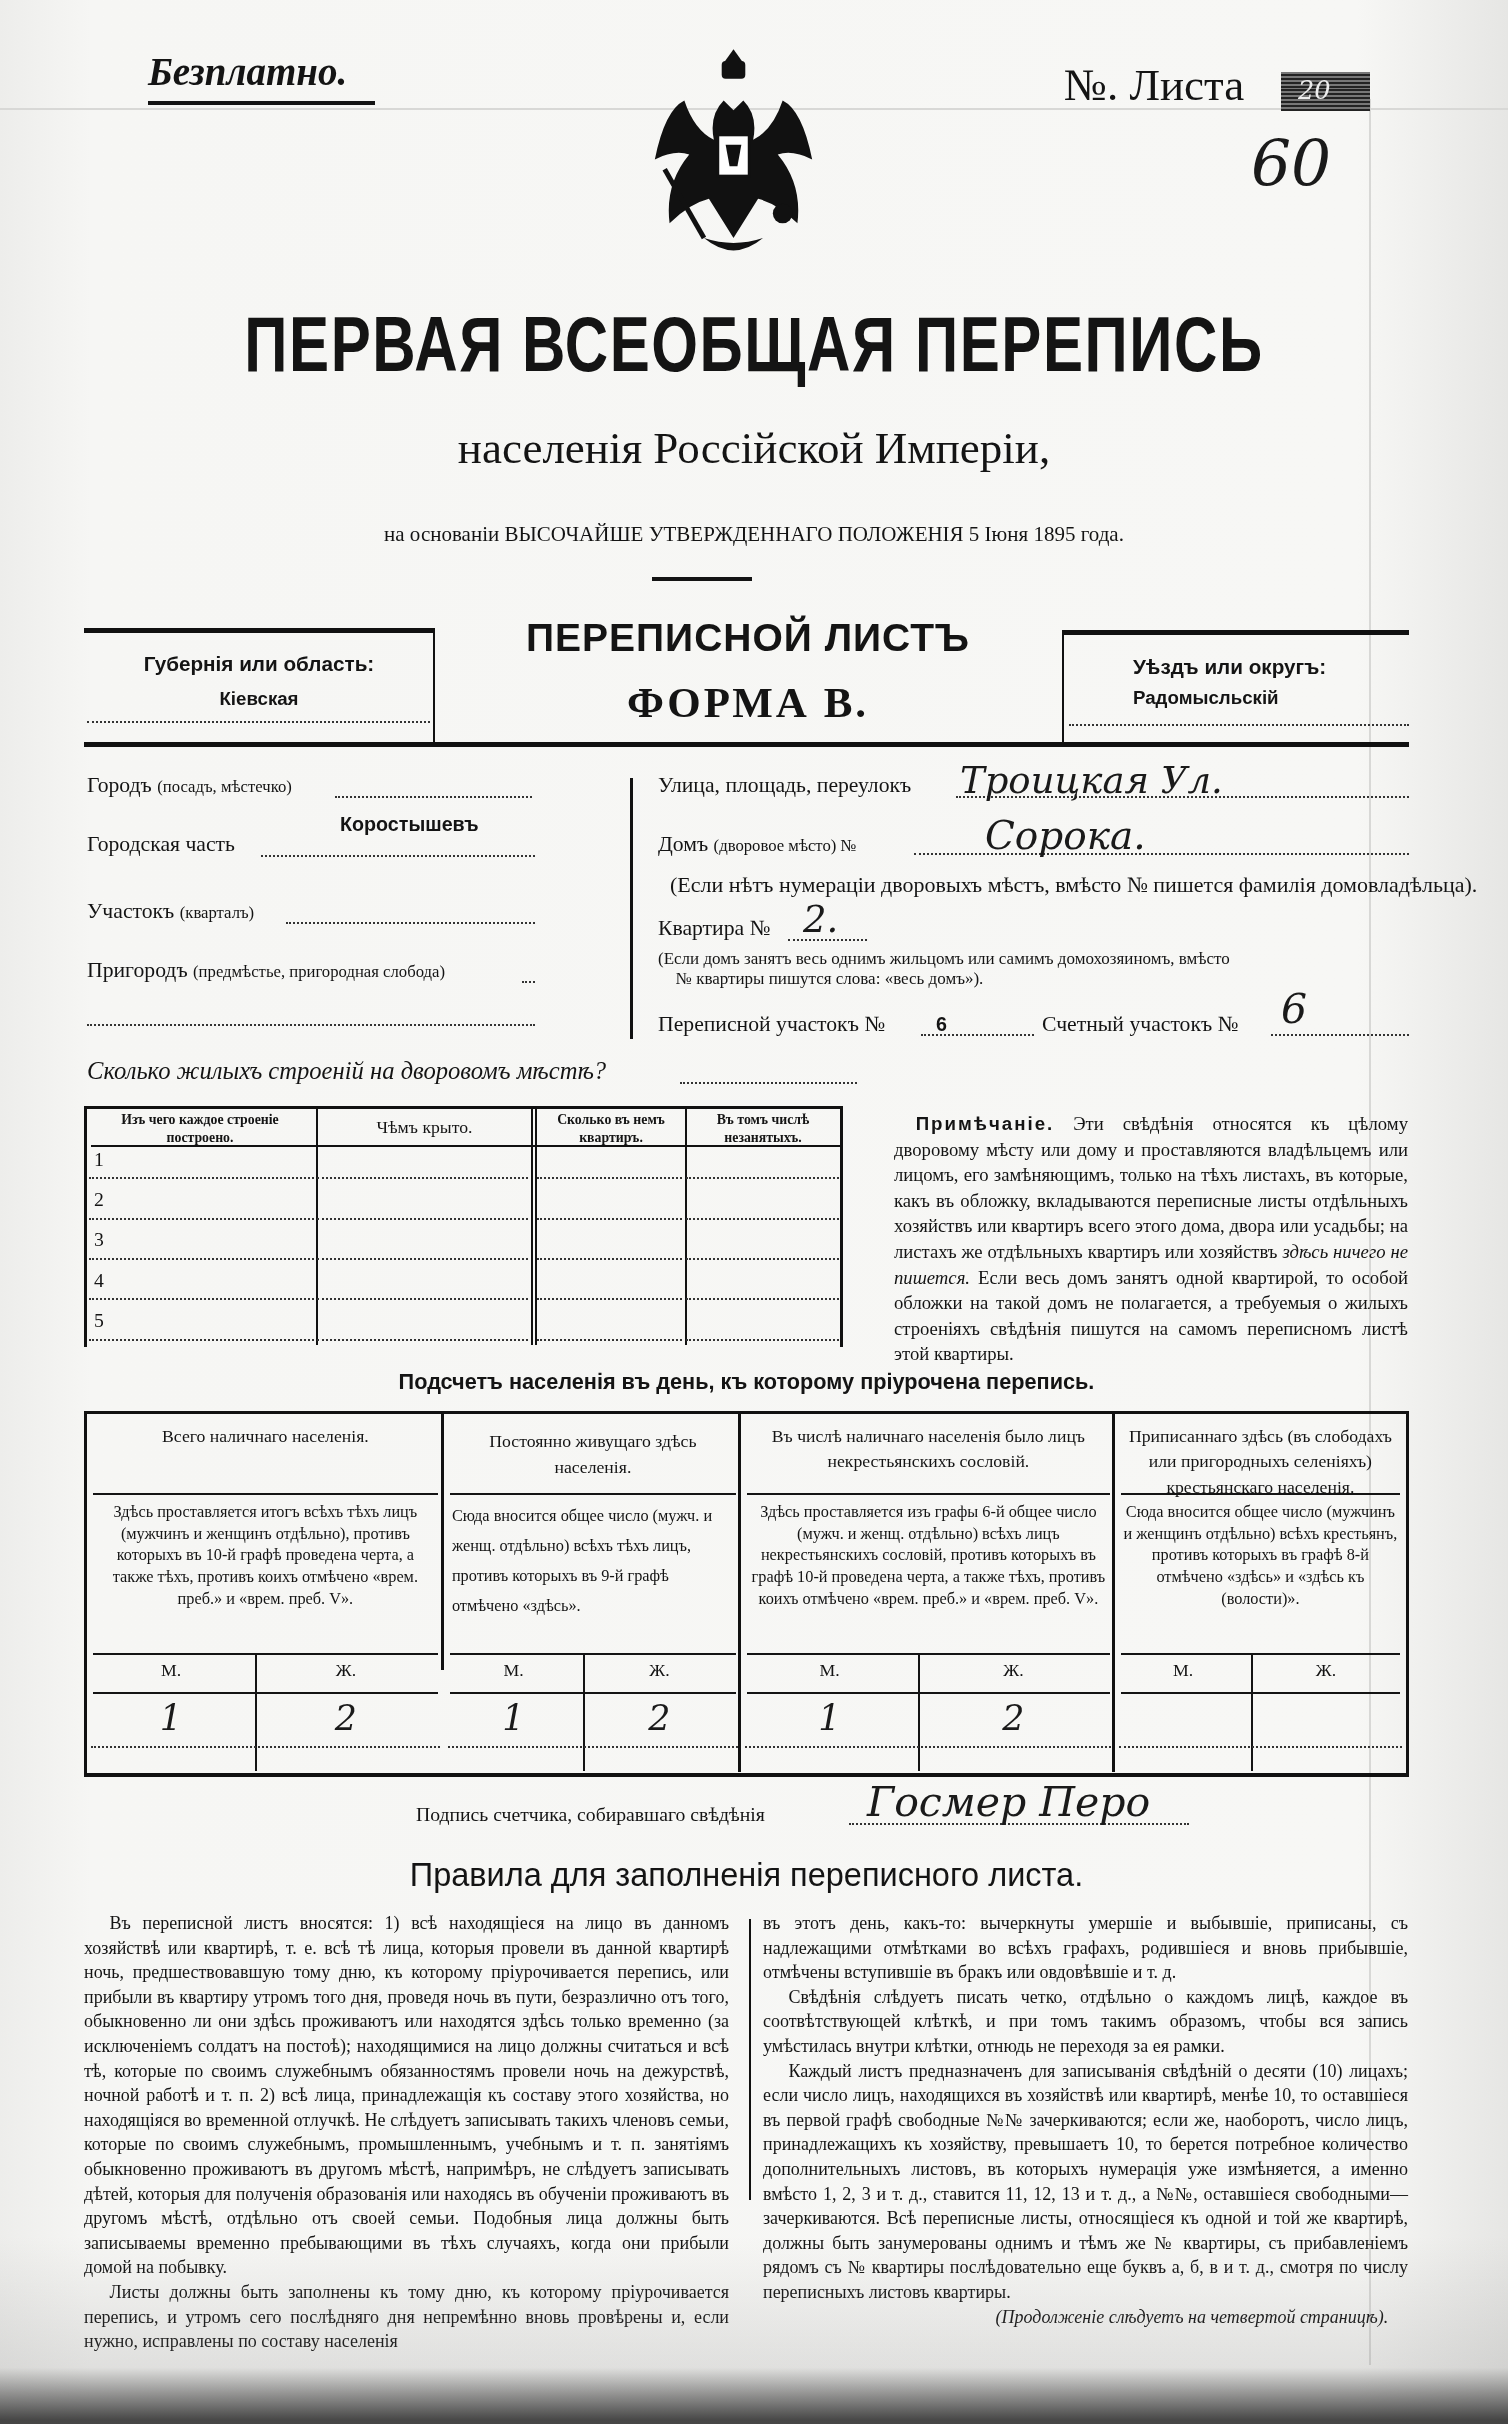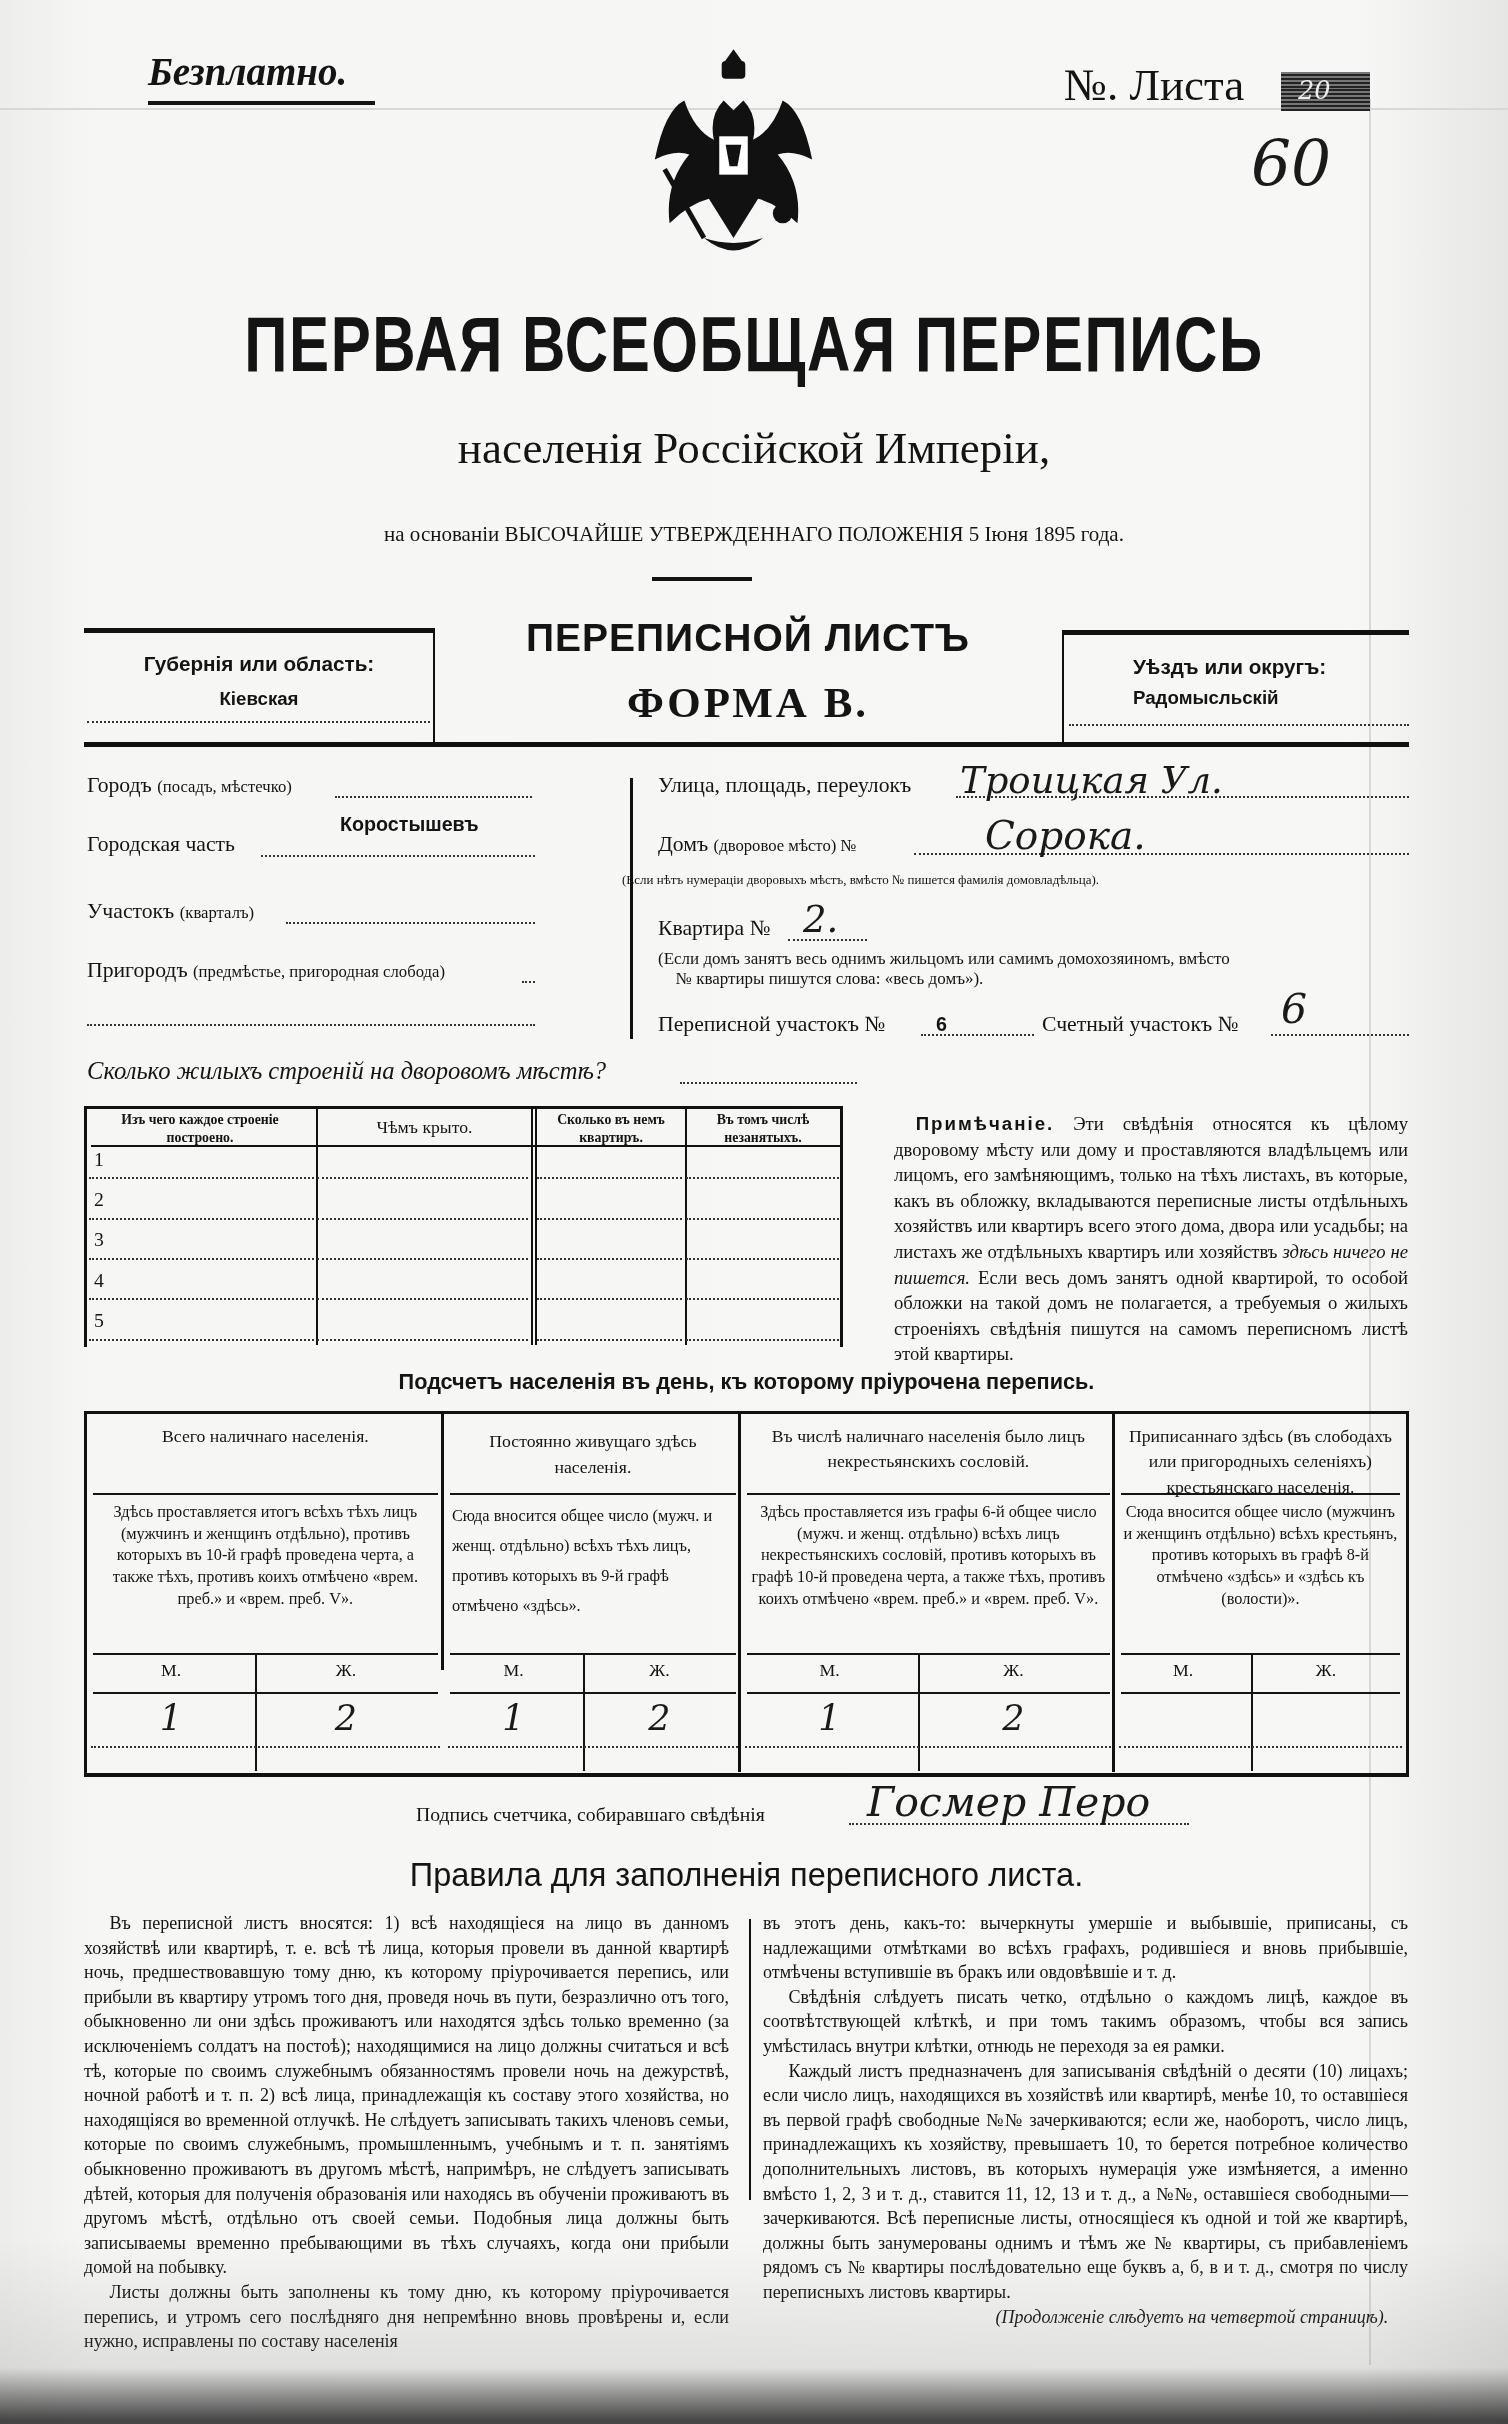--- a/index.html
+++ b/index.html
@@ -120,21 +120,21 @@
   <div class="abs row-label" style="left:658px;top:773px;">Улица, площадь, переулокъ</div>
   <div class="abs dots" style="left:956px;top:796px;width:453px;"></div>
   <div class="abs hand" style="left:960px;top:759px;font-size:37px;">Троицкая Ул.</div>
 
   <div class="abs row-label" style="left:658px;top:832px;">
     <span>Домъ</span>
     <small>(дворовое мѣсто) №</small>
   </div>
   <div class="abs dots" style="left:914px;top:853px;width:495px;"></div>
   <div class="abs hand" style="left:985px;top:813px;font-size:39px;">Сорока.</div>
-  <div class="abs" style="left:622px;top:872px;font-size:13px;font-family:Liberation Serif, serif;">(Если нѣтъ нумераціи дворовыхъ мѣстъ, вмѣсто № пишется фамилія домовладѣльца).</div>
+  <div class="abs" style="left:670px;top:872px;font-size:22px;font-family:Liberation Serif, serif;">(Если нѣтъ нумераціи дворовыхъ мѣстъ, вмѣсто № пишется фамилія домовладѣльца).</div>
 
   <div class="abs row-label" style="left:658px;top:916px;">Квартира №</div>
   <div class="abs dots" style="left:788px;top:939px;width:79px;"></div>
   <div class="abs hand" style="left:803px;top:898px;font-size:37px;">2.</div>
   <div class="abs" style="left:658px;top:949px;font-size:17px;width:754px;">
     <div>(Если домъ занятъ весь однимъ жильцомъ или самимъ домохозяиномъ, вмѣсто</div>
     <div style="padding-left:17.7px;">№ квартиры пишутся слова: «весь домъ»).</div>
   </div>
 
   <div class="abs row-label" style="left:658px;top:1012px;">Переписной участокъ №</div>

